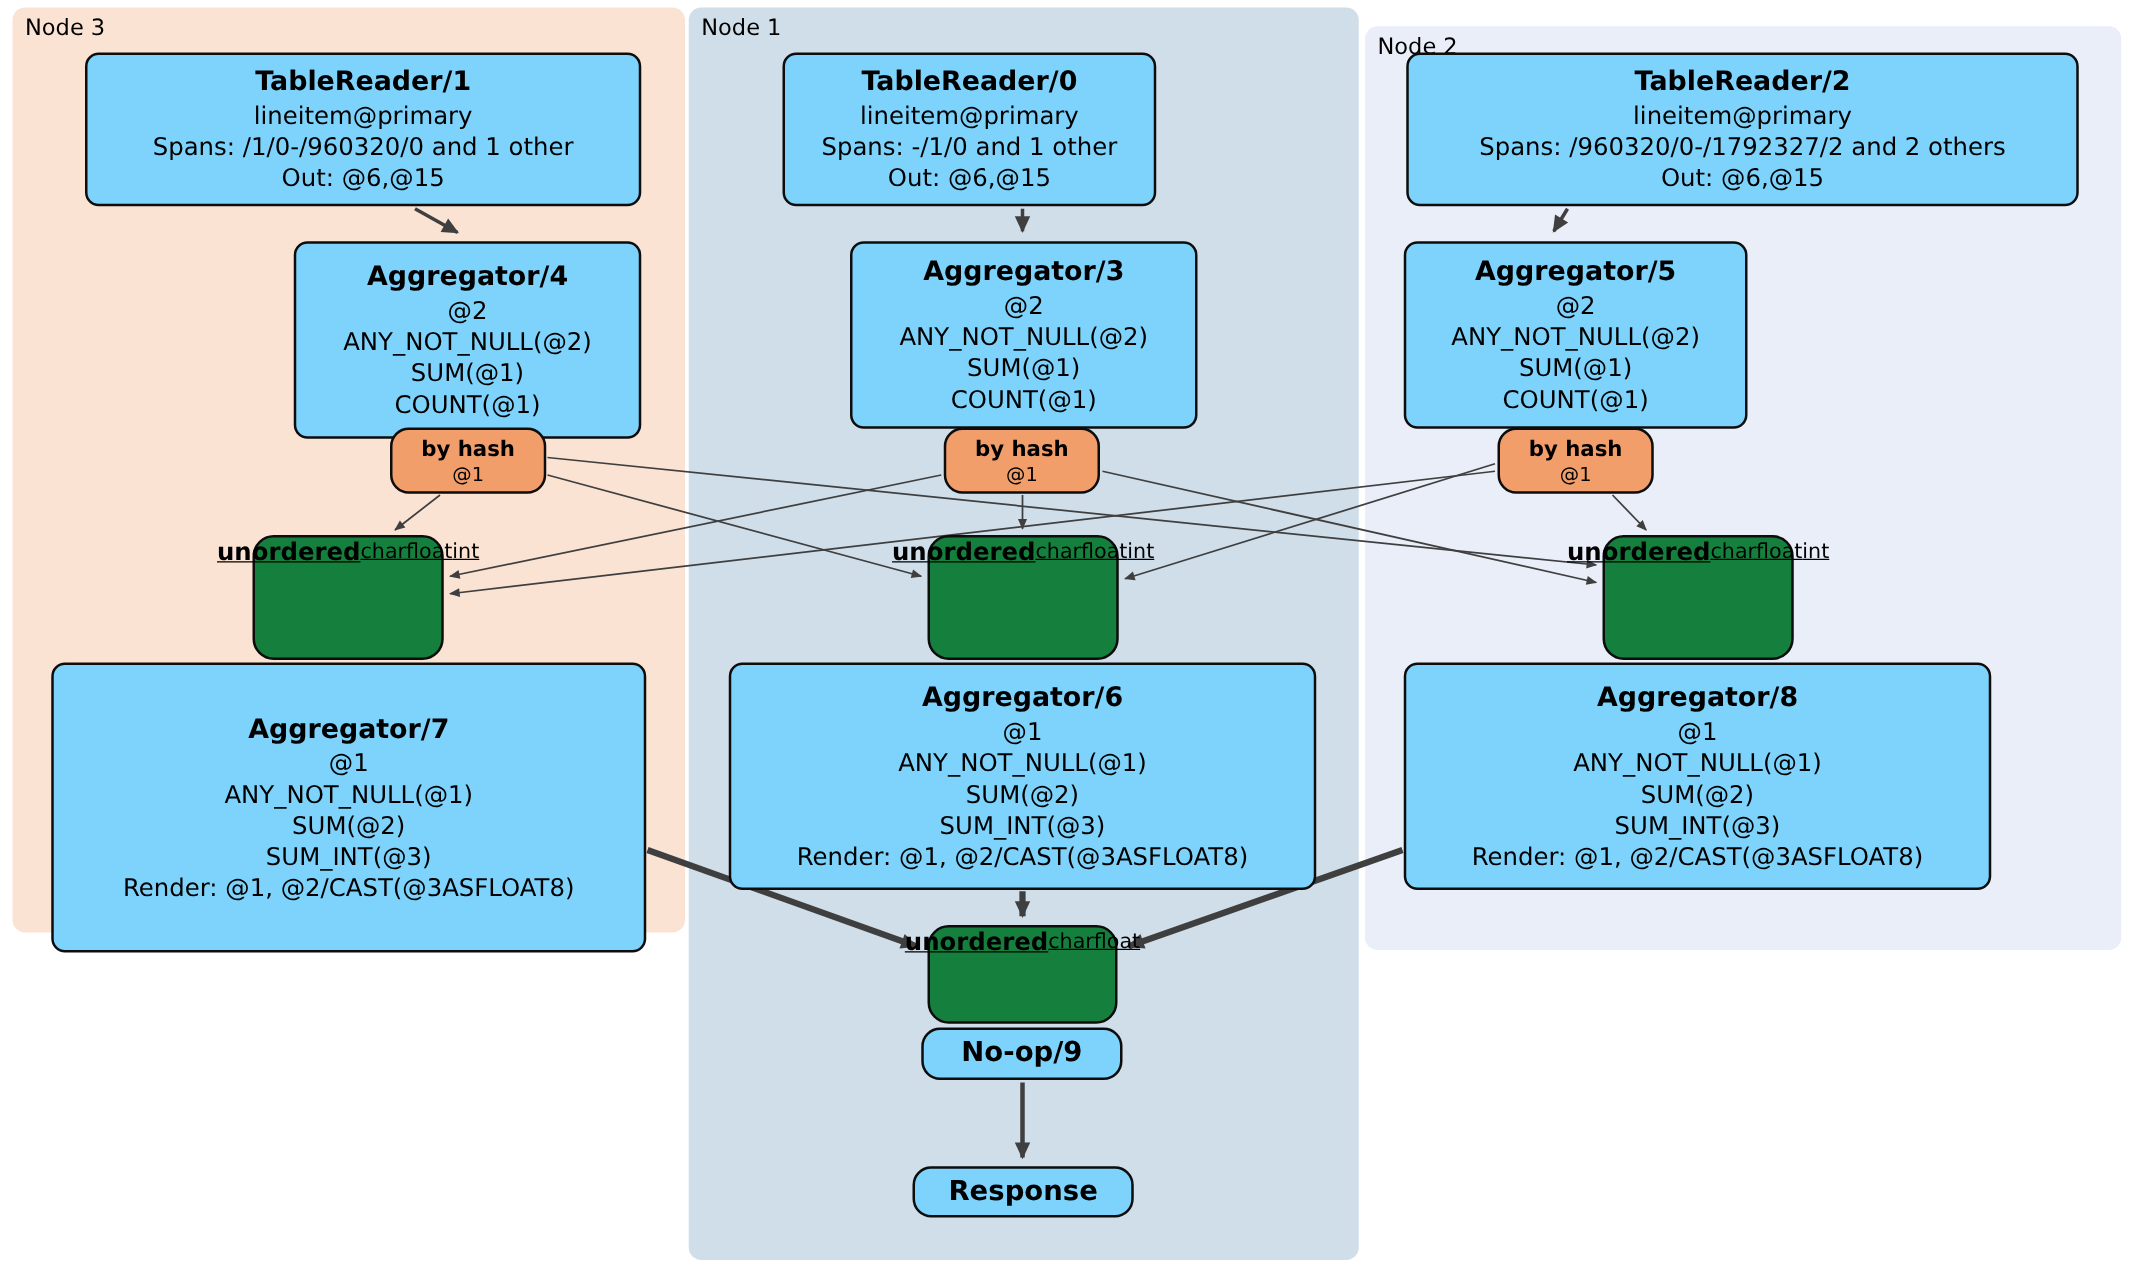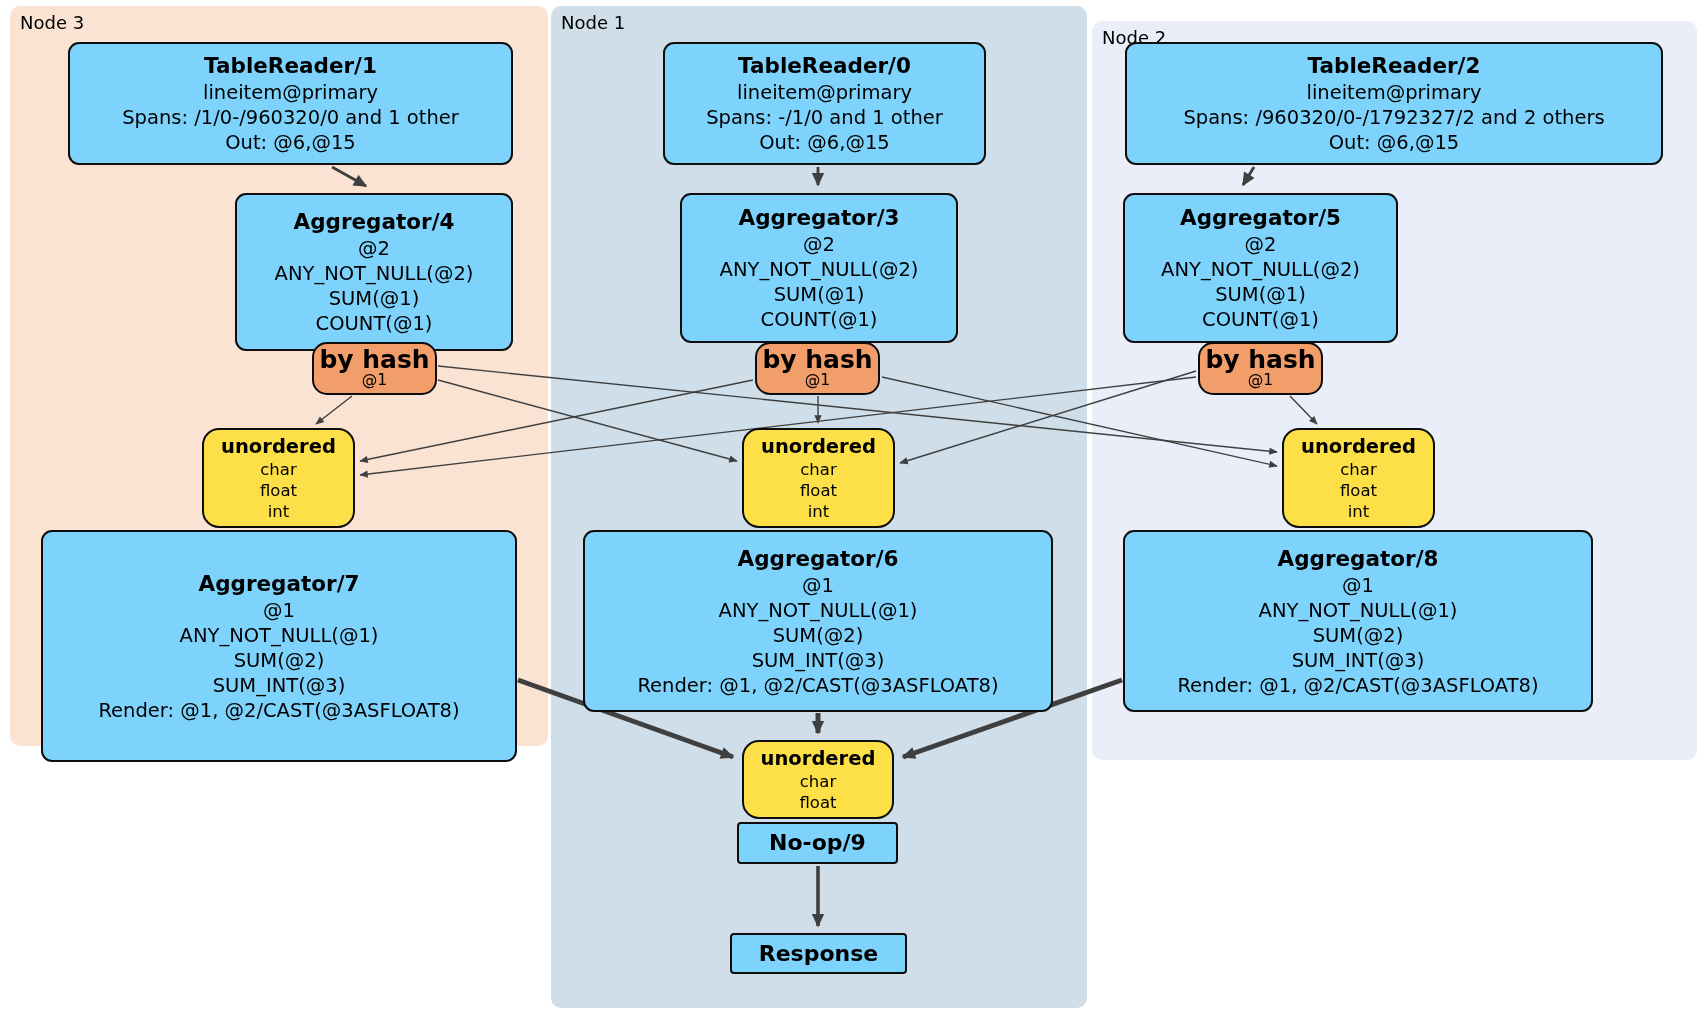--- a/index.html
+++ b/index.html
@@ -9,33 +9,33 @@
   }
   .panel{position:absolute;border-radius:10px;z-index:0;}
   .plabel{position:absolute;left:10px;top:6px;font-size:18px;color:#000;}
   .edges{position:absolute;left:0;top:0;z-index:1;}
   .pbox{
     position:absolute;background:#7dd3fc;border:2px solid #0d0d0d;border-radius:11px;
     box-sizing:border-box;display:flex;flex-direction:column;justify-content:center;
     text-align:center;z-index:2;font-size:19.5px;line-height:25px;
   }
   .pbox .title{font-weight:bold;font-size:21.5px;line-height:28px;}
-  .mini{border-radius:4px;}
+  .mini{border-radius:15px;}
   .mini .title{font-size:22px;}
   .router{
     position:absolute;background:#f29e6b;border:2px solid #0d0d0d;border-radius:15px;
     box-sizing:border-box;display:flex;flex-direction:column;justify-content:center;
     text-align:center;z-index:3;
   }
-  .router .rtitle{font-weight:bold;font-size:25px;line-height:22px;}
+  .router .rtitle{font-weight:bold;font-size:17px;line-height:22px;}
   .router .rsub{font-size:15.5px;line-height:18px;}
   .sync{
-    position:absolute;background:#fde047;border:2px solid #0d0d0d;border-radius:17px;
-    box-sizing:border-box;display:flex;flex-direction:column;justify-content:center;
-    text-align:center;z-index:3;
+    position:absolute;background:#15803d;border:2px solid #0d0d0d;border-radius:17px;
+    box-sizing:border-box;display:flex;flex-direction:row;justify-content:center;
+    text-align:center;z-index:3;text-decoration:underline;
   }
   .sync .stitle{font-weight:bold;font-size:19.5px;line-height:24px;}
   .sync .sline{font-size:16.5px;line-height:21px;}
 </style>
 </head>
 <body>
 
 <div class="canvas">
 
   <div class="panel" style="left:10px;top:6px;width:538px;height:740px;background:#fbe3d4">
@@ -104,21 +104,21 @@
   </div>
   <div class="pbox" style="left:41px;top:530px;width:476px;height:232px">
     <div class="title">Aggregator/7</div>
     <div>@1</div>
     <div>ANY_NOT_NULL(@1)</div>
     <div>SUM(@2)</div>
     <div>SUM_INT(@3)</div>
     <div>Render: @1, @2/CAST(@3ASFLOAT8)</div>
   </div>
 
-  <div class="pbox" style="left:663px;top:42px;width:323px;height:123px">
+  <div class="pbox" style="left:626px;top:42px;width:299px;height:123px">
     <div class="title">TableReader/0</div>
     <div>lineitem@primary</div>
     <div>Spans: -/1/0 and 1 other</div>
     <div>Out: @6,@15</div>
   </div>
   <div class="pbox" style="left:680px;top:193px;width:278px;height:150px">
     <div class="title">Aggregator/3</div>
     <div>@2</div>
     <div>ANY_NOT_NULL(@2)</div>
     <div>SUM(@1)</div>

